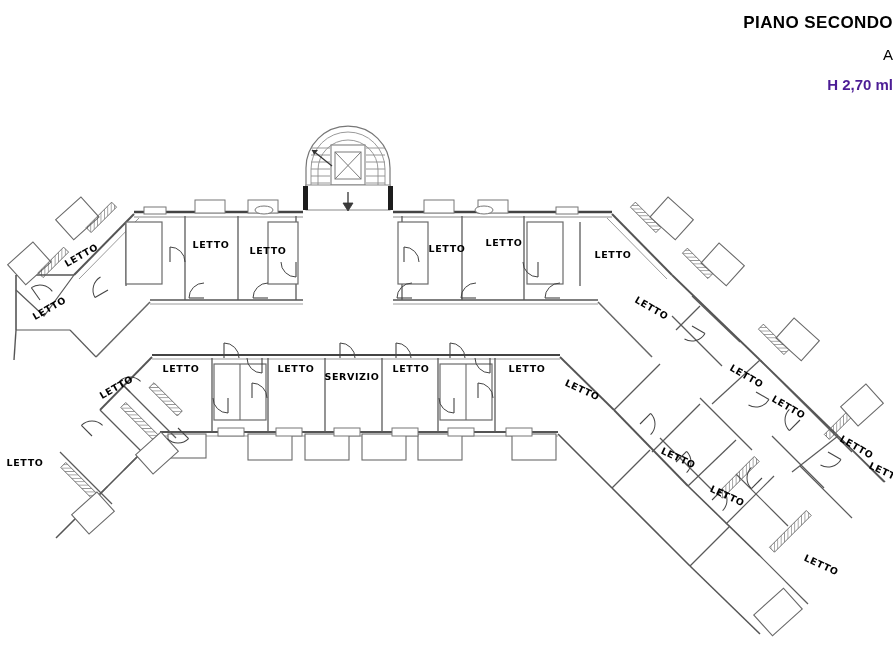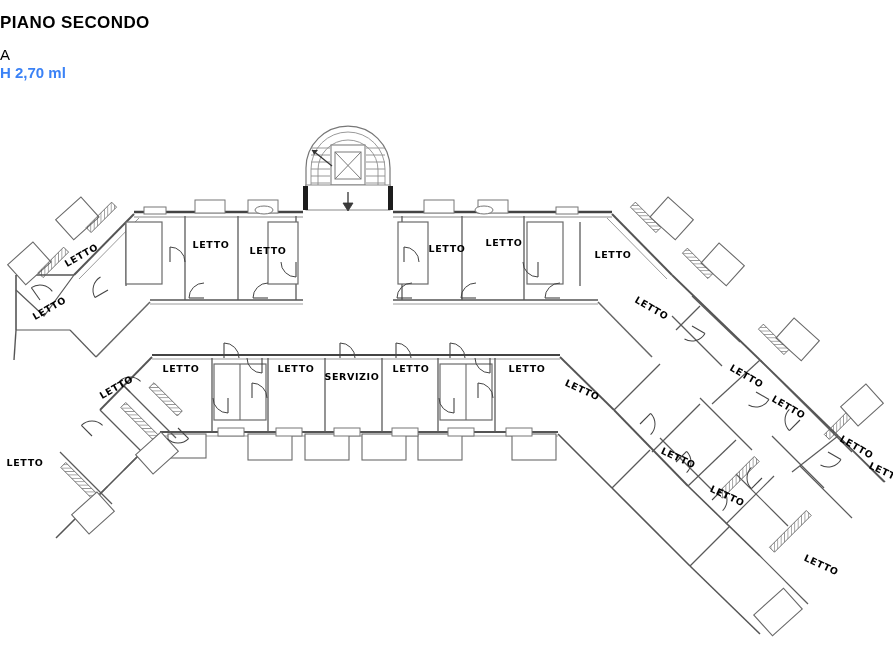--- a/index.html
+++ b/index.html
@@ -5,32 +5,32 @@
   html,body{margin:0;padding:0;background:#ffffff;}
   body{
     width:893px;height:670px;overflow:hidden;position:relative;
     font-family:"Liberation Sans", sans-serif;
     -webkit-font-smoothing:antialiased;
   }
   #plan-sheet{position:absolute;inset:0;background:#fff;}
 
   
   .title-block{
-    position:absolute;left:0;right:0;top:14px;
-    text-align:left;pointer-events:none;
+    position:absolute;left:18px;right:0;top:14px;
+    text-align:right;pointer-events:none;
   }
   .title-main{
     font-size:17px;font-weight:bold;color:#000;letter-spacing:0.4px;
     line-height:1.0;
   }
   .title-sub{
     font-size:15px;font-weight:normal;color:#000;margin-top:16px;line-height:1.0;
   }
   .title-height{
-    font-size:15px;font-weight:bold;color:#3b82f6;margin-top:3px;line-height:1.0;
+    font-size:15px;font-weight:bold;color:#4c1d95;margin-top:15px;line-height:1.0;
   }
 
   
   #drawing{position:absolute;left:0;top:0;width:893px;height:670px;}
   #drawing svg{display:block;width:893px;height:670px;}
 
   
   .rmlabel{
     font-family:"DejaVu Sans", sans-serif;
     font-size:9.5px;font-weight:bold;fill:#000;

